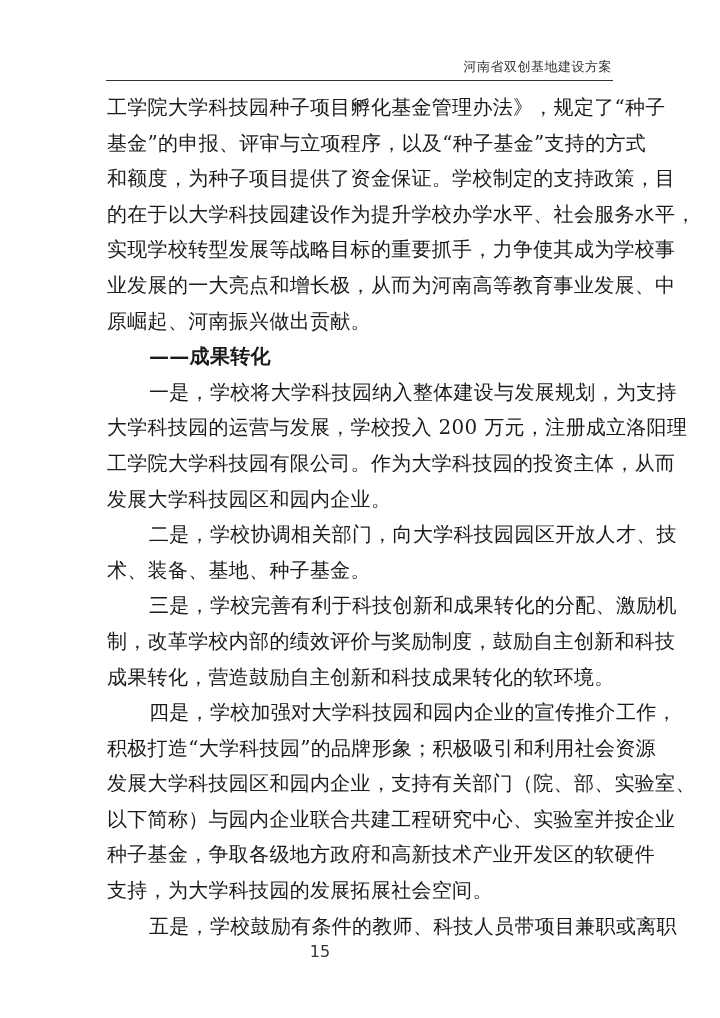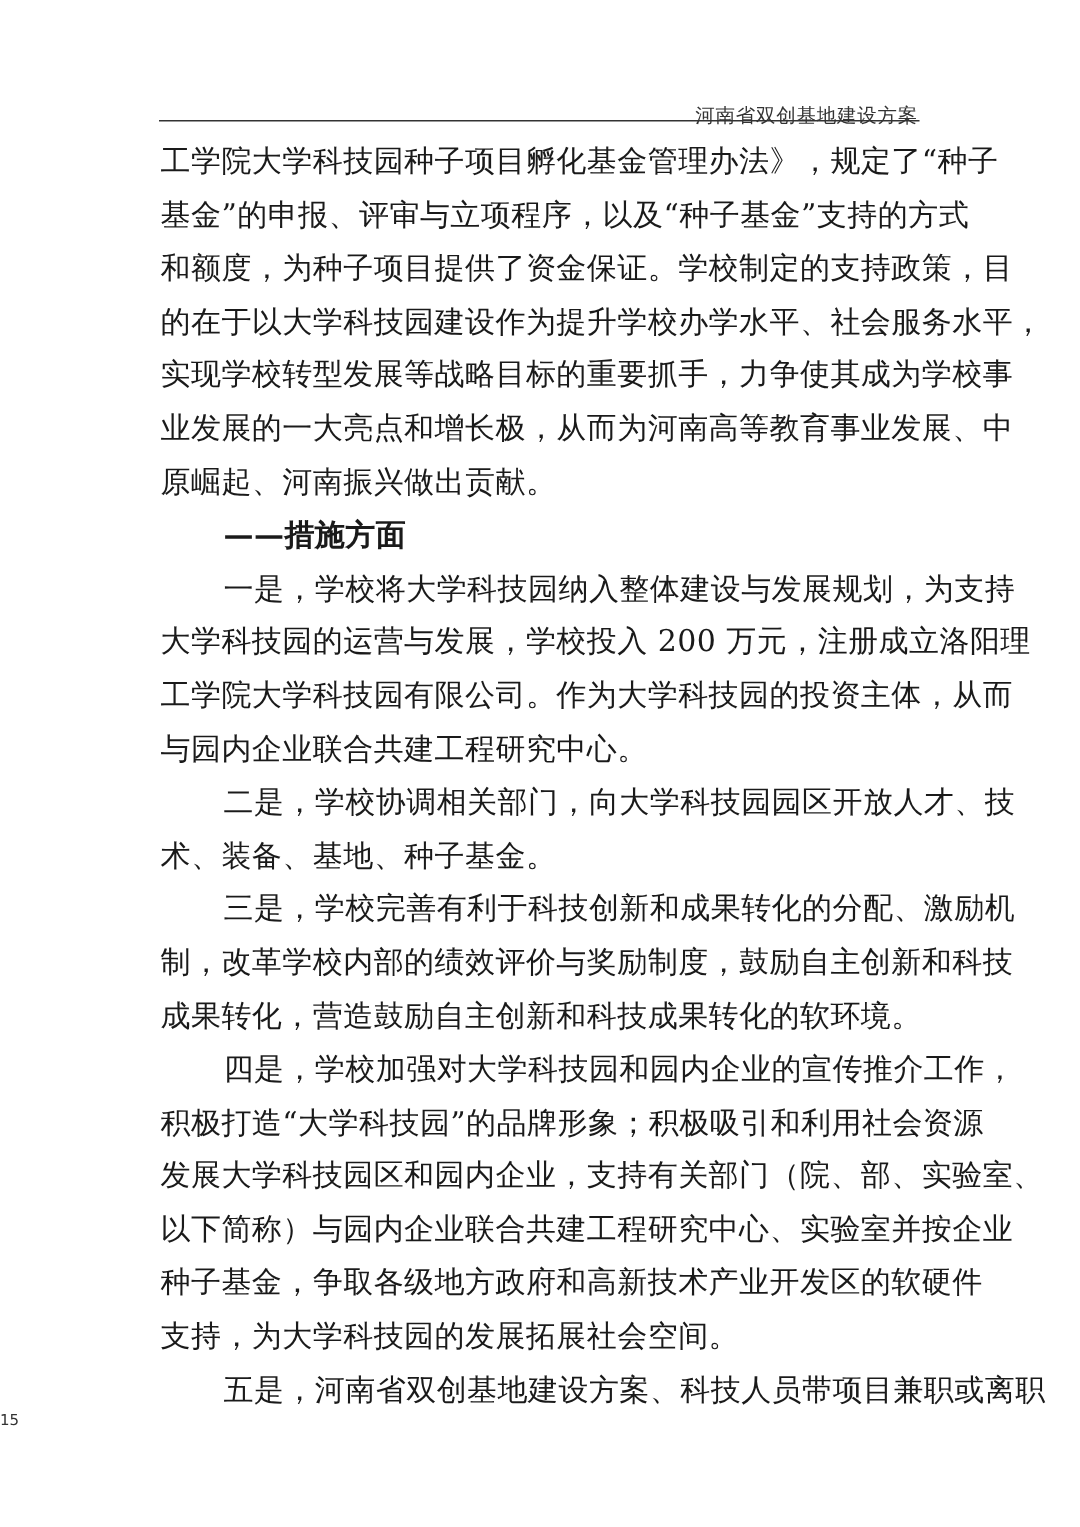--- a/index.html
+++ b/index.html
@@ -1,55 +1,55 @@
 <!DOCTYPE html>
 <html><head>
   <meta charset="utf-8">
   <style>
     html, body { margin: 0; padding: 0; background: #ffffff; }
     body { width: 720px; height: 1018px; position: relative; overflow: hidden;
            font-family: "DejaVu Serif", "Liberation Serif", serif; color: #1a1a1a; }
-    .header-title { position: absolute; right: 108px; top: 68px; font-size: 13px; color: #333;
+    .header-title { position: absolute; right: 108px; top: 58px; font-size: 13px; color: #333;
                     letter-spacing: 0.5px; }
     .header-rule { position: absolute; left: 106px; width: 507px; top: 80px; height: 0;
                    border-top: 1.5px solid #333; }
     .body-text { position: absolute; left: 107px; top: 90px; width: 506px; }
     .line { height: 35.6px; line-height: 35.6px; font-size: 20px; white-space: nowrap;
             letter-spacing: 0.3px; }
     .indent { padding-left: 42px; }
     .bold { font-weight: bold; }
-    .page-number { position: absolute; top: 942px; left: 0; width: 640px; text-align: left;
-                   font-size: 10px; font-family: "DejaVu Sans", sans-serif; color: #333; }
+    .page-number { position: absolute; top: 942px; left: 0; width: 640px; text-align: center;
+                   font-size: 16px; font-family: "DejaVu Sans", sans-serif; color: #333; }
   </style>
 </head>
 <body>
 
 <div class="header-title">河南省双创基地建设方案</div>
 <div class="header-rule"></div>
 
 <div class="body-text">
   <div class="line">工学院大学科技园种子项目孵化基金管理办法》，规定了“种子</div>
   <div class="line">基金”的申报、评审与立项程序，以及“种子基金”支持的方式</div>
   <div class="line">和额度，为种子项目提供了资金保证。学校制定的支持政策，目</div>
   <div class="line">的在于以大学科技园建设作为提升学校办学水平、社会服务水平，</div>
   <div class="line">实现学校转型发展等战略目标的重要抓手，力争使其成为学校事</div>
   <div class="line">业发展的一大亮点和增长极，从而为河南高等教育事业发展、中</div>
   <div class="line">原崛起、河南振兴做出贡献。</div>
-  <div class="line indent bold">——措施方面</div>
+  <div class="line indent bold">——成果转化</div>
   <div class="line indent">一是，学校将大学科技园纳入整体建设与发展规划，为支持</div>
   <div class="line">大学科技园的运营与发展，学校投入 200 万元，注册成立洛阳理</div>
   <div class="line">工学院大学科技园有限公司。作为大学科技园的投资主体，从而</div>
-  <div class="line">与园内企业联合共建工程研究中心。</div>
+  <div class="line">发展大学科技园区和园内企业。</div>
   <div class="line indent">二是，学校协调相关部门，向大学科技园园区开放人才、技</div>
   <div class="line">术、装备、基地、种子基金。</div>
   <div class="line indent">三是，学校完善有利于科技创新和成果转化的分配、激励机</div>
   <div class="line">制，改革学校内部的绩效评价与奖励制度，鼓励自主创新和科技</div>
   <div class="line">成果转化，营造鼓励自主创新和科技成果转化的软环境。</div>
   <div class="line indent">四是，学校加强对大学科技园和园内企业的宣传推介工作，</div>
   <div class="line">积极打造“大学科技园”的品牌形象；积极吸引和利用社会资源</div>
   <div class="line">发展大学科技园区和园内企业，支持有关部门（院、部、实验室、</div>
   <div class="line">以下简称）与园内企业联合共建工程研究中心、实验室并按企业</div>
   <div class="line">种子基金，争取各级地方政府和高新技术产业开发区的软硬件</div>
   <div class="line">支持，为大学科技园的发展拓展社会空间。</div>
-  <div class="line indent">五是，河南省双创基地建设方案、科技人员带项目兼职或离职</div>
+  <div class="line indent">五是，学校鼓励有条件的教师、科技人员带项目兼职或离职</div>
 </div>
 
 <div class="page-number">15</div>
 
 </body></html>

